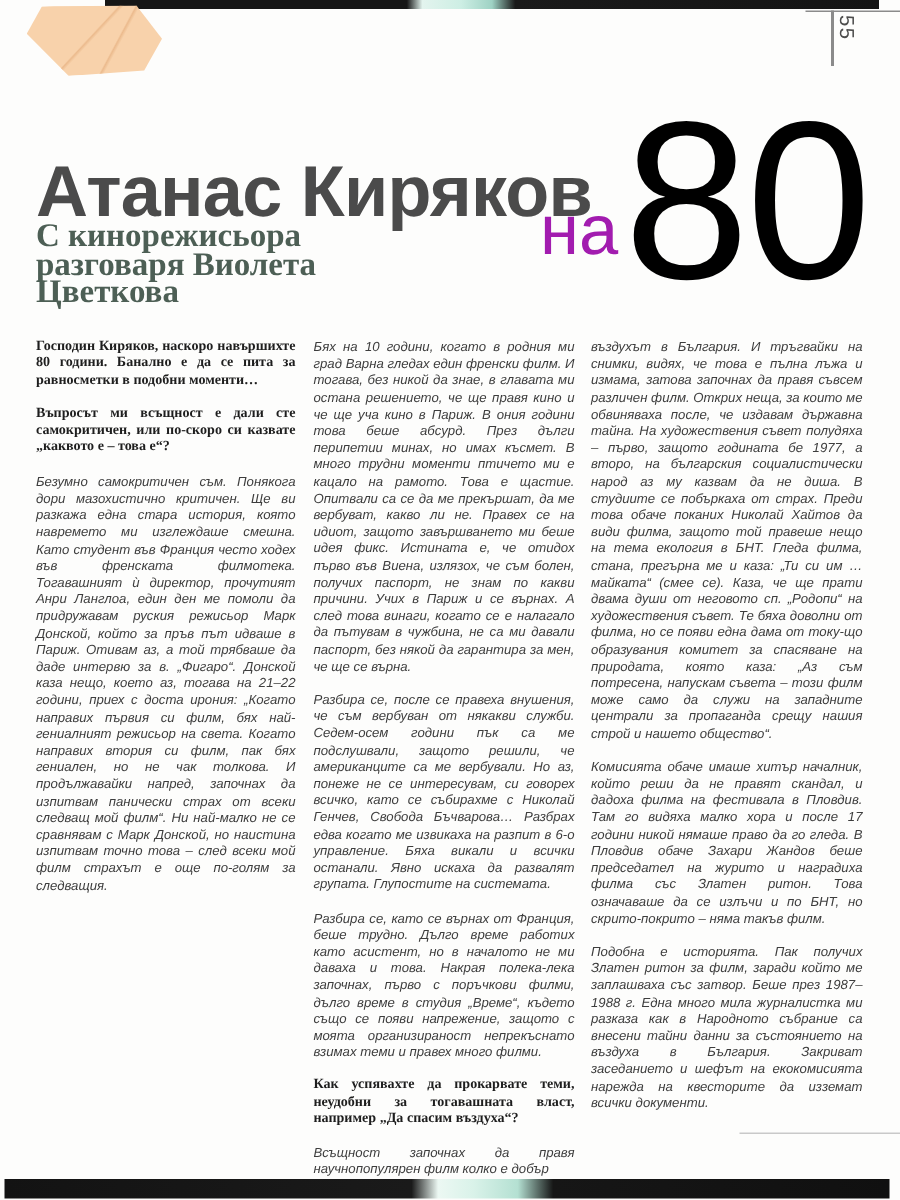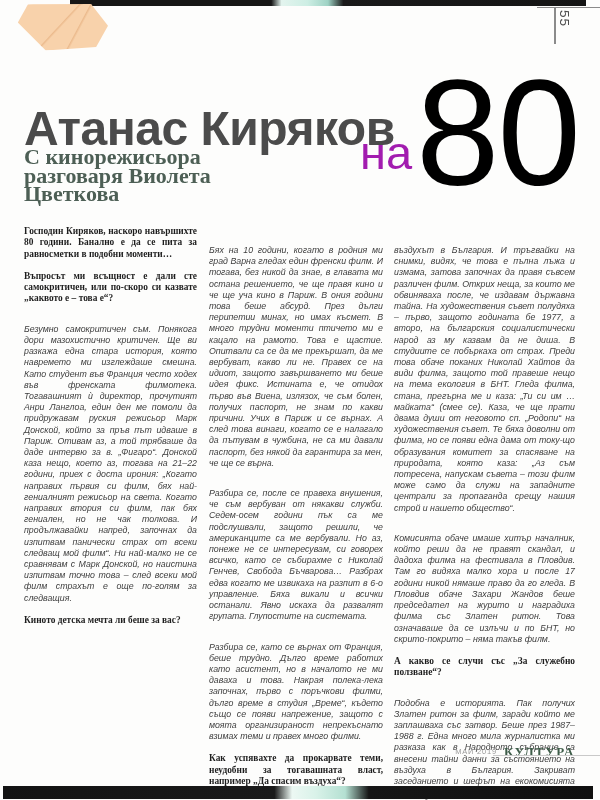--- a/index.html
+++ b/index.html
@@ -51,21 +51,21 @@
     font-family:"Liberation Serif",serif;font-weight:bold;
     font-size:22px;line-height:18.5px;color:#4d5f55;
   }
   
   .col{position:absolute;top:226px;}
   .col1{left:24px;width:173px;}
   .col2{left:209px;width:174px;}
   .col3{left:394px;width:181px;}
   .col p{margin:0 0 11px;text-align:justify;}
   p.a{
-    font-size:8.8px;line-height:11.2px;color:#3d3d3d;font-style:italic;margin-top:19px;
+    font-size:8.8px;line-height:11.2px;color:#3d3d3d;font-style:italic;
   }
   p.q{
     font-family:"Liberation Serif",serif;font-weight:bold;
     font-size:9.4px;line-height:11.3px;color:#1e1e1e;
   }
   
   .footer{position:absolute;left:394px;top:742px;width:181px;text-align:right;white-space:nowrap;}
   .footer-date{
     font-size:7.5px;color:#9a9a9a;text-transform:uppercase;letter-spacing:.8px;
     vertical-align:2px;
@@ -95,38 +95,33 @@
 
   <div class="num80">80</div>
   <div class="na">на</div>
   <h1 class="title" style="margin:0;">Атанас Киряков</h1>
   <div class="subtitle">С кинорежисьора разговаря Виолета Цветкова</div>
 
   <div class="col col1">
     <p class="q">Господин Киряков, наскоро навършихте 80 години. Банално е да се пита за равносметки в подобни моменти…</p>
     <p class="q">Въпросът ми всъщност е дали сте самокритичен, или по-скоро си казвате „каквото е – това е“?</p>
     <p class="a">Безумно самокритичен съм. Понякога дори мазохистично критичен. Ще ви разкажа една стара история, която навремето ми изглеждаше смешна. Като студент във Франция често ходех във френската филмотека. Тогавашният ѝ директор, прочутият Анри Ланглоа, един ден ме помоли да придружавам руския режисьор Марк Донской, който за пръв път идваше в Париж. Отивам аз, а той трябваше да даде интервю за в. „Фигаро“. Донской каза нещо, което аз, тогава на 21–22 години, приех с доста ирония: „Когато направих първия си филм, бях най-гениалният режисьор на света. Когато направих втория си филм, пак бях гениален, но не чак толкова. И продължавайки напред, започнах да изпитвам панически страх от всеки следващ мой филм“. Ни най-малко не се сравнявам с Марк Донской, но наистина изпитвам точно това – след всеки мой филм страхът е още по-голям за следващия.</p>
-    <p class="q">Киното детска мечта ли беше за вас?</p>
   </div>
 
   <div class="col col2">
     <p class="a">Бях на 10 години, когато в родния ми град Варна гледах един френски филм. И тогава, без никой да знае, в главата ми остана решението, че ще правя кино и че ще уча кино в Париж. В ония години това беше абсурд. През дълги перипетии минах, но имах късмет. В много трудни моменти птичето ми е кацало на рамото. Това е щастие. Опитвали са се да ме прекършат, да ме вербуват, какво ли не. Правех се на идиот, защото завършването ми беше идея фикс. Истината е, че отидох първо във Виена, излязох, че съм болен, получих паспорт, не знам по какви причини. Учих в Париж и се върнах. А след това винаги, когато се е налагало да пътувам в чужбина, не са ми давали паспорт, без някой да гарантира за мен, че ще се върна.</p>
     <p class="a">Разбира се, после се правеха внушения, че съм вербуван от някакви служби. Седем-осем години пък са ме подслушвали, защото решили, че американците са ме вербували. Но аз, понеже не се интересувам, си говорех всичко, като се събирахме с Николай Генчев, Свобода Бъчварова… Разбрах едва когато ме извикаха на разпит в 6-о управление. Бяха викали и всички останали. Явно искаха да развалят групата. Глупостите на системата.</p>
     <p class="a">Разбира се, като се върнах от Франция, беше трудно. Дълго време работих като асистент, но в началото не ми даваха и това. Накрая полека-лека започнах, първо с поръчкови филми, дълго време в студия „Време“, където също се появи напрежение, защото с моята организираност непрекъснато взимах теми и правех много филми.</p>
     <p class="q">Как успявахте да прокарвате теми, неудобни за тогавашната власт, например „Да спасим въздуха“?</p>
     <p class="a">Всъщност започнах да правя научнопопулярен филм колко е добър</p>
   </div>
 
   <div class="col col3">
     <p class="a">въздухът в България. И тръгвайки на снимки, видях, че това е пълна лъжа и измама, затова започнах да правя съвсем различен филм. Открих неща, за които ме обвиняваха после, че издавам държавна тайна. На художествения съвет полудяха – първо, защото годината бе 1977, а второ, на българския социалистически народ аз му казвам да не диша. В студиите се побъркаха от страх. Преди това обаче поканих Николай Хайтов да види филма, защото той правеше нещо на тема екология в БНТ. Гледа филма, стана, прегърна ме и каза: „Ти си им … майката“ (смее се). Каза, че ще прати двама души от неговото сп. „Родопи“ на художествения съвет. Те бяха доволни от филма, но се появи една дама от току-що образувания комитет за спасяване на природата, която каза: „Аз съм потресена, напускам съвета – този филм може само да служи на западните централи за пропаганда срещу нашия строй и нашето общество“.</p>
     <p class="a">Комисията обаче имаше хитър началник, който реши да не правят скандал, и дадоха филма на фестивала в Пловдив. Там го видяха малко хора и после 17 години никой нямаше право да го гледа. В Пловдив обаче Захари Жандов беше председател на журито и наградиха филма със Златен ритон. Това означаваше да се излъчи и по БНТ, но скрито-покрито – няма такъв филм.</p>
-    <p class="q">А какво се случи със „За служебно ползване“?</p>
     <p class="a">Подобна е историята. Пак получих Златен ритон за филм, заради който ме заплашваха със затвор. Беше през 1987–1988 г. Една много мила журналистка ми разказа как в Народното събрание са внесени тайни данни за състоянието на въздуха в България. Закриват заседанието и шефът на екокомисията нарежда на квесторите да изземат всички документи.</p>
   </div>
 
-  <div class="footer">
-    <span class="footer-date">май 2019</span><span class="footer-mag">КУЛТУРА</span>
-  </div>
 
   <div class="edge-line"></div>
   <div class="bottom-strip"></div>
 
 </div>
 
 </body></html>

